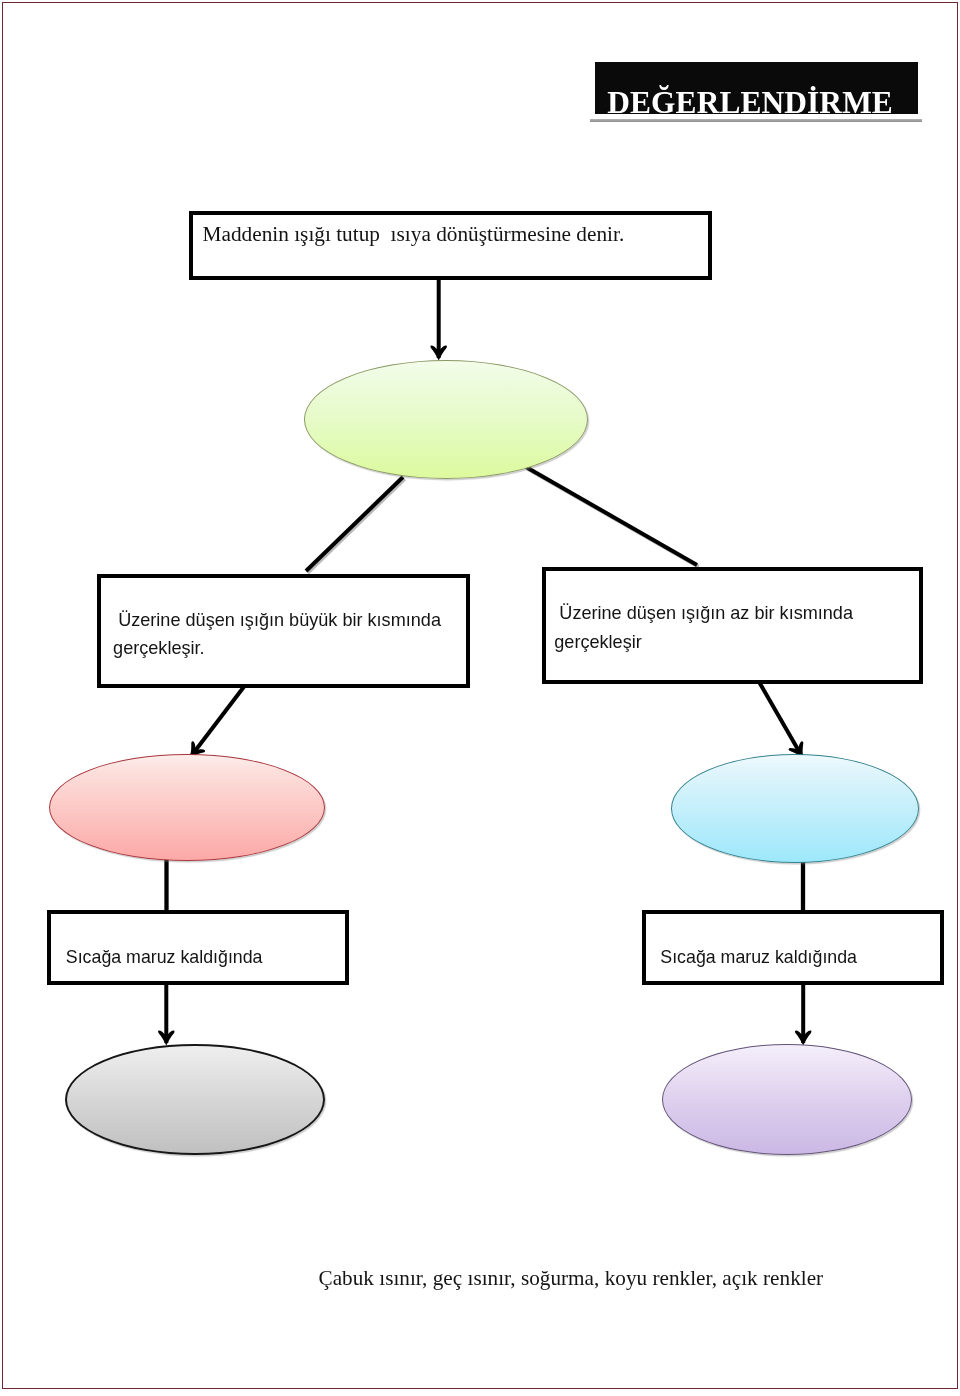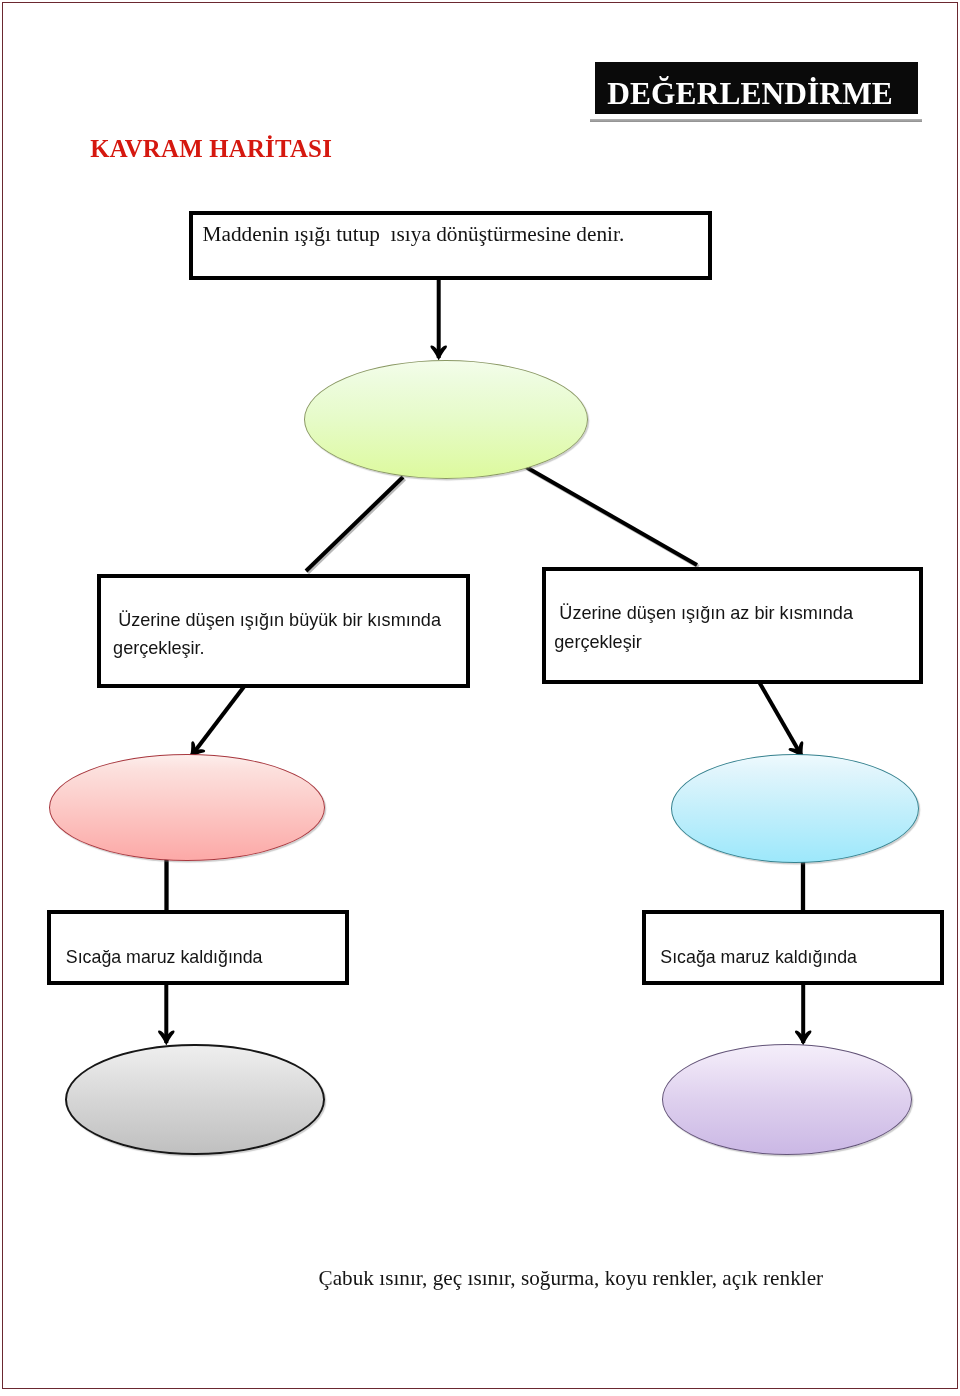--- a/index.html
+++ b/index.html
@@ -6,21 +6,21 @@
   body{width:960px;height:1396px;position:relative;overflow:hidden;
        font-family:"Liberation Serif",serif;-webkit-font-smoothing:antialiased;}
   #banner-text,#map-title,#footer-text,.box .txt{transform:translateZ(0);}
   #page{position:absolute;left:0;top:0;width:960px;height:1396px;background:#fff;}
   #page-border{position:absolute;left:2.4px;top:1.8px;width:955.2px;height:1387.4px;
        border:1.4px solid #6b2830;box-sizing:border-box;}
   .abs{position:absolute;}
 
   
   #banner{left:595px;top:62px;width:323px;height:52px;background:#0a0a0a;}
-  #banner-text{position:absolute;left:12.3px;top:16px;color:#fff;
+  #banner-text{position:absolute;left:12.3px;top:25px;color:#fff;
        font-family:"Liberation Serif",serif;font-weight:bold;font-size:31.4px;
        letter-spacing:0.1px;line-height:1;white-space:nowrap;}
   #banner-rule{left:590px;top:119.2px;width:332px;height:3px;
        background:linear-gradient(to bottom,#b4b4b4,#8f8f8f);}
   #map-title{left:90.2px;top:136.5px;font-family:"Liberation Serif",serif;
        font-weight:bold;font-size:24.8px;color:#d5180f;letter-spacing:0.25px;
        line-height:1;white-space:nowrap;}
 
   
   .box{border:4px solid #000;background:#fff;box-sizing:border-box;}
@@ -71,21 +71,20 @@
 </head>
 <body>
 
 <div id="page">
   <div id="page-border" class="abs"></div>
 
   <div id="banner" class="abs">
     <div id="banner-text">DEĞERLENDİRME</div>
   </div>
   <div id="banner-rule" class="abs"></div>
-  <div id="map-title" class="abs">KAVRAM HARİTASI</div>
 
   <svg id="links" viewBox="0 0 960 1396">
     <defs>
       <marker id="ah" markerWidth="17" markerHeight="17.4" refX="13.6" refY="8.7" orient="auto" markerUnits="userSpaceOnUse">
         <path d="M16.1,8.7
                  C11.3,6.5 7.0,3.7 3.8,1.1
                  C2.6,0.15 0.9,0.15 1.0,1.75
                  C1.15,4.0 3.7,6.1 6.6,8.7
                  C3.7,11.3 1.15,13.4 1.0,15.65
                  C0.9,17.25 2.6,17.25 3.8,16.3

